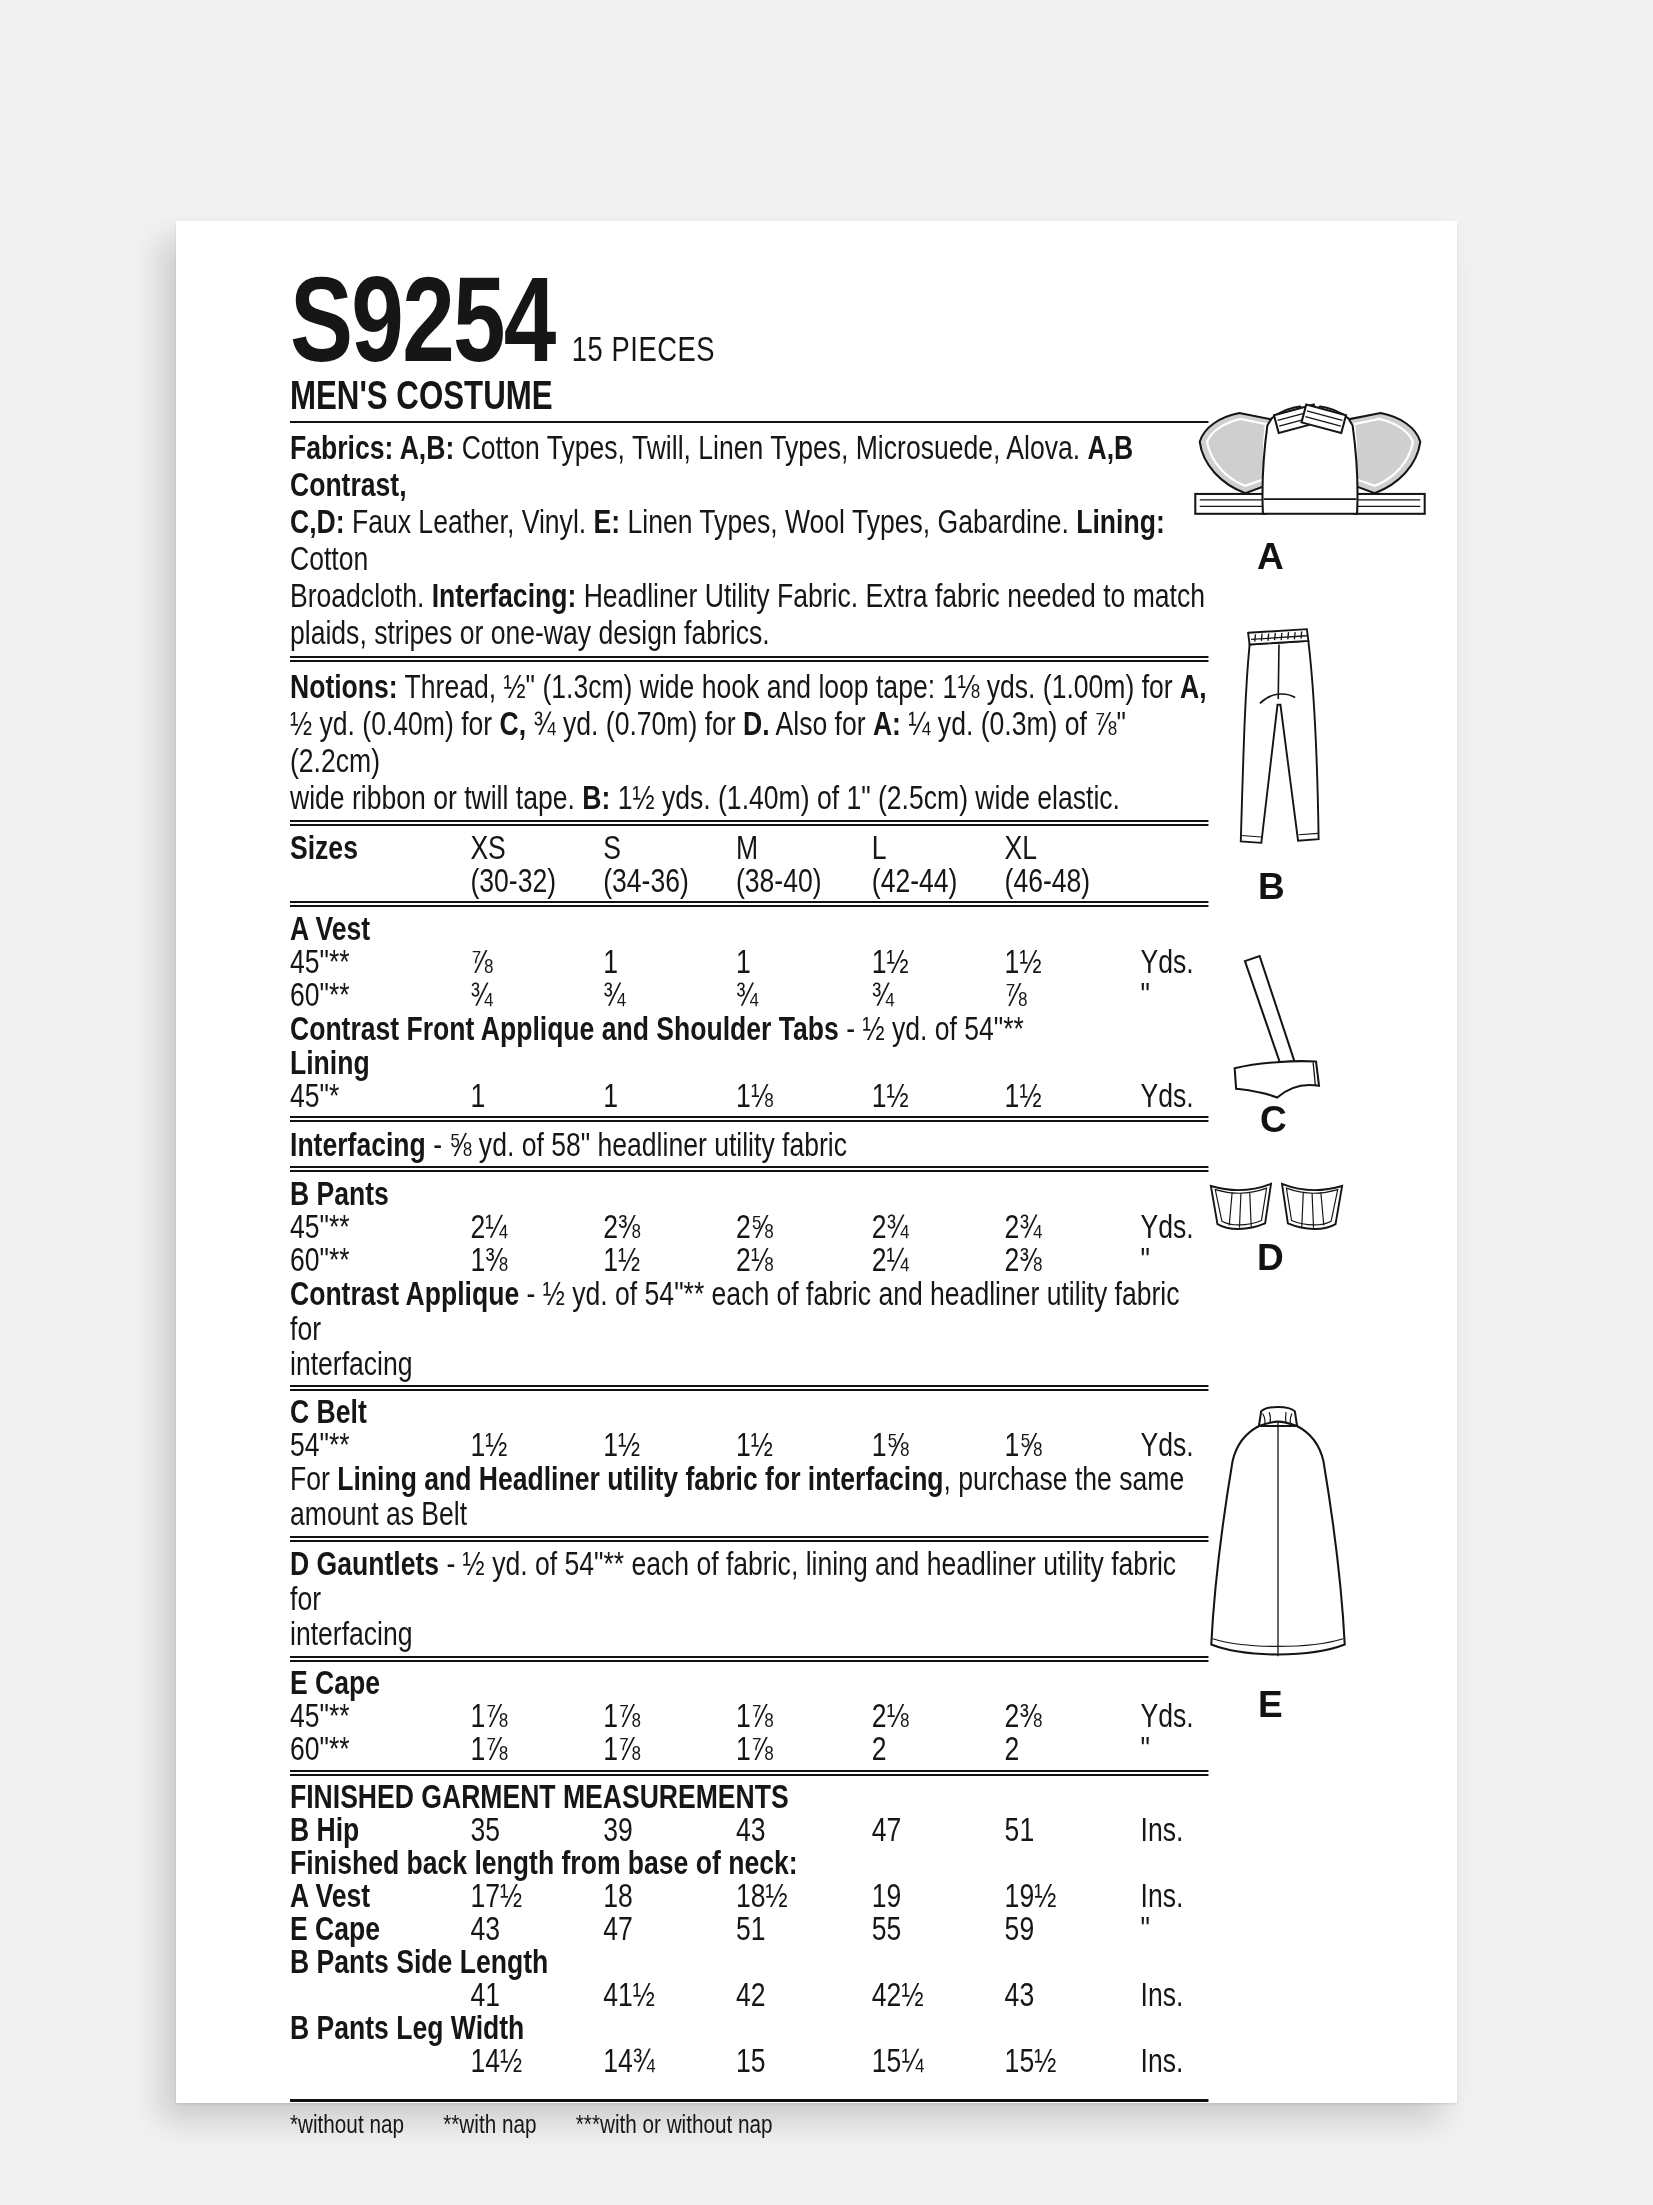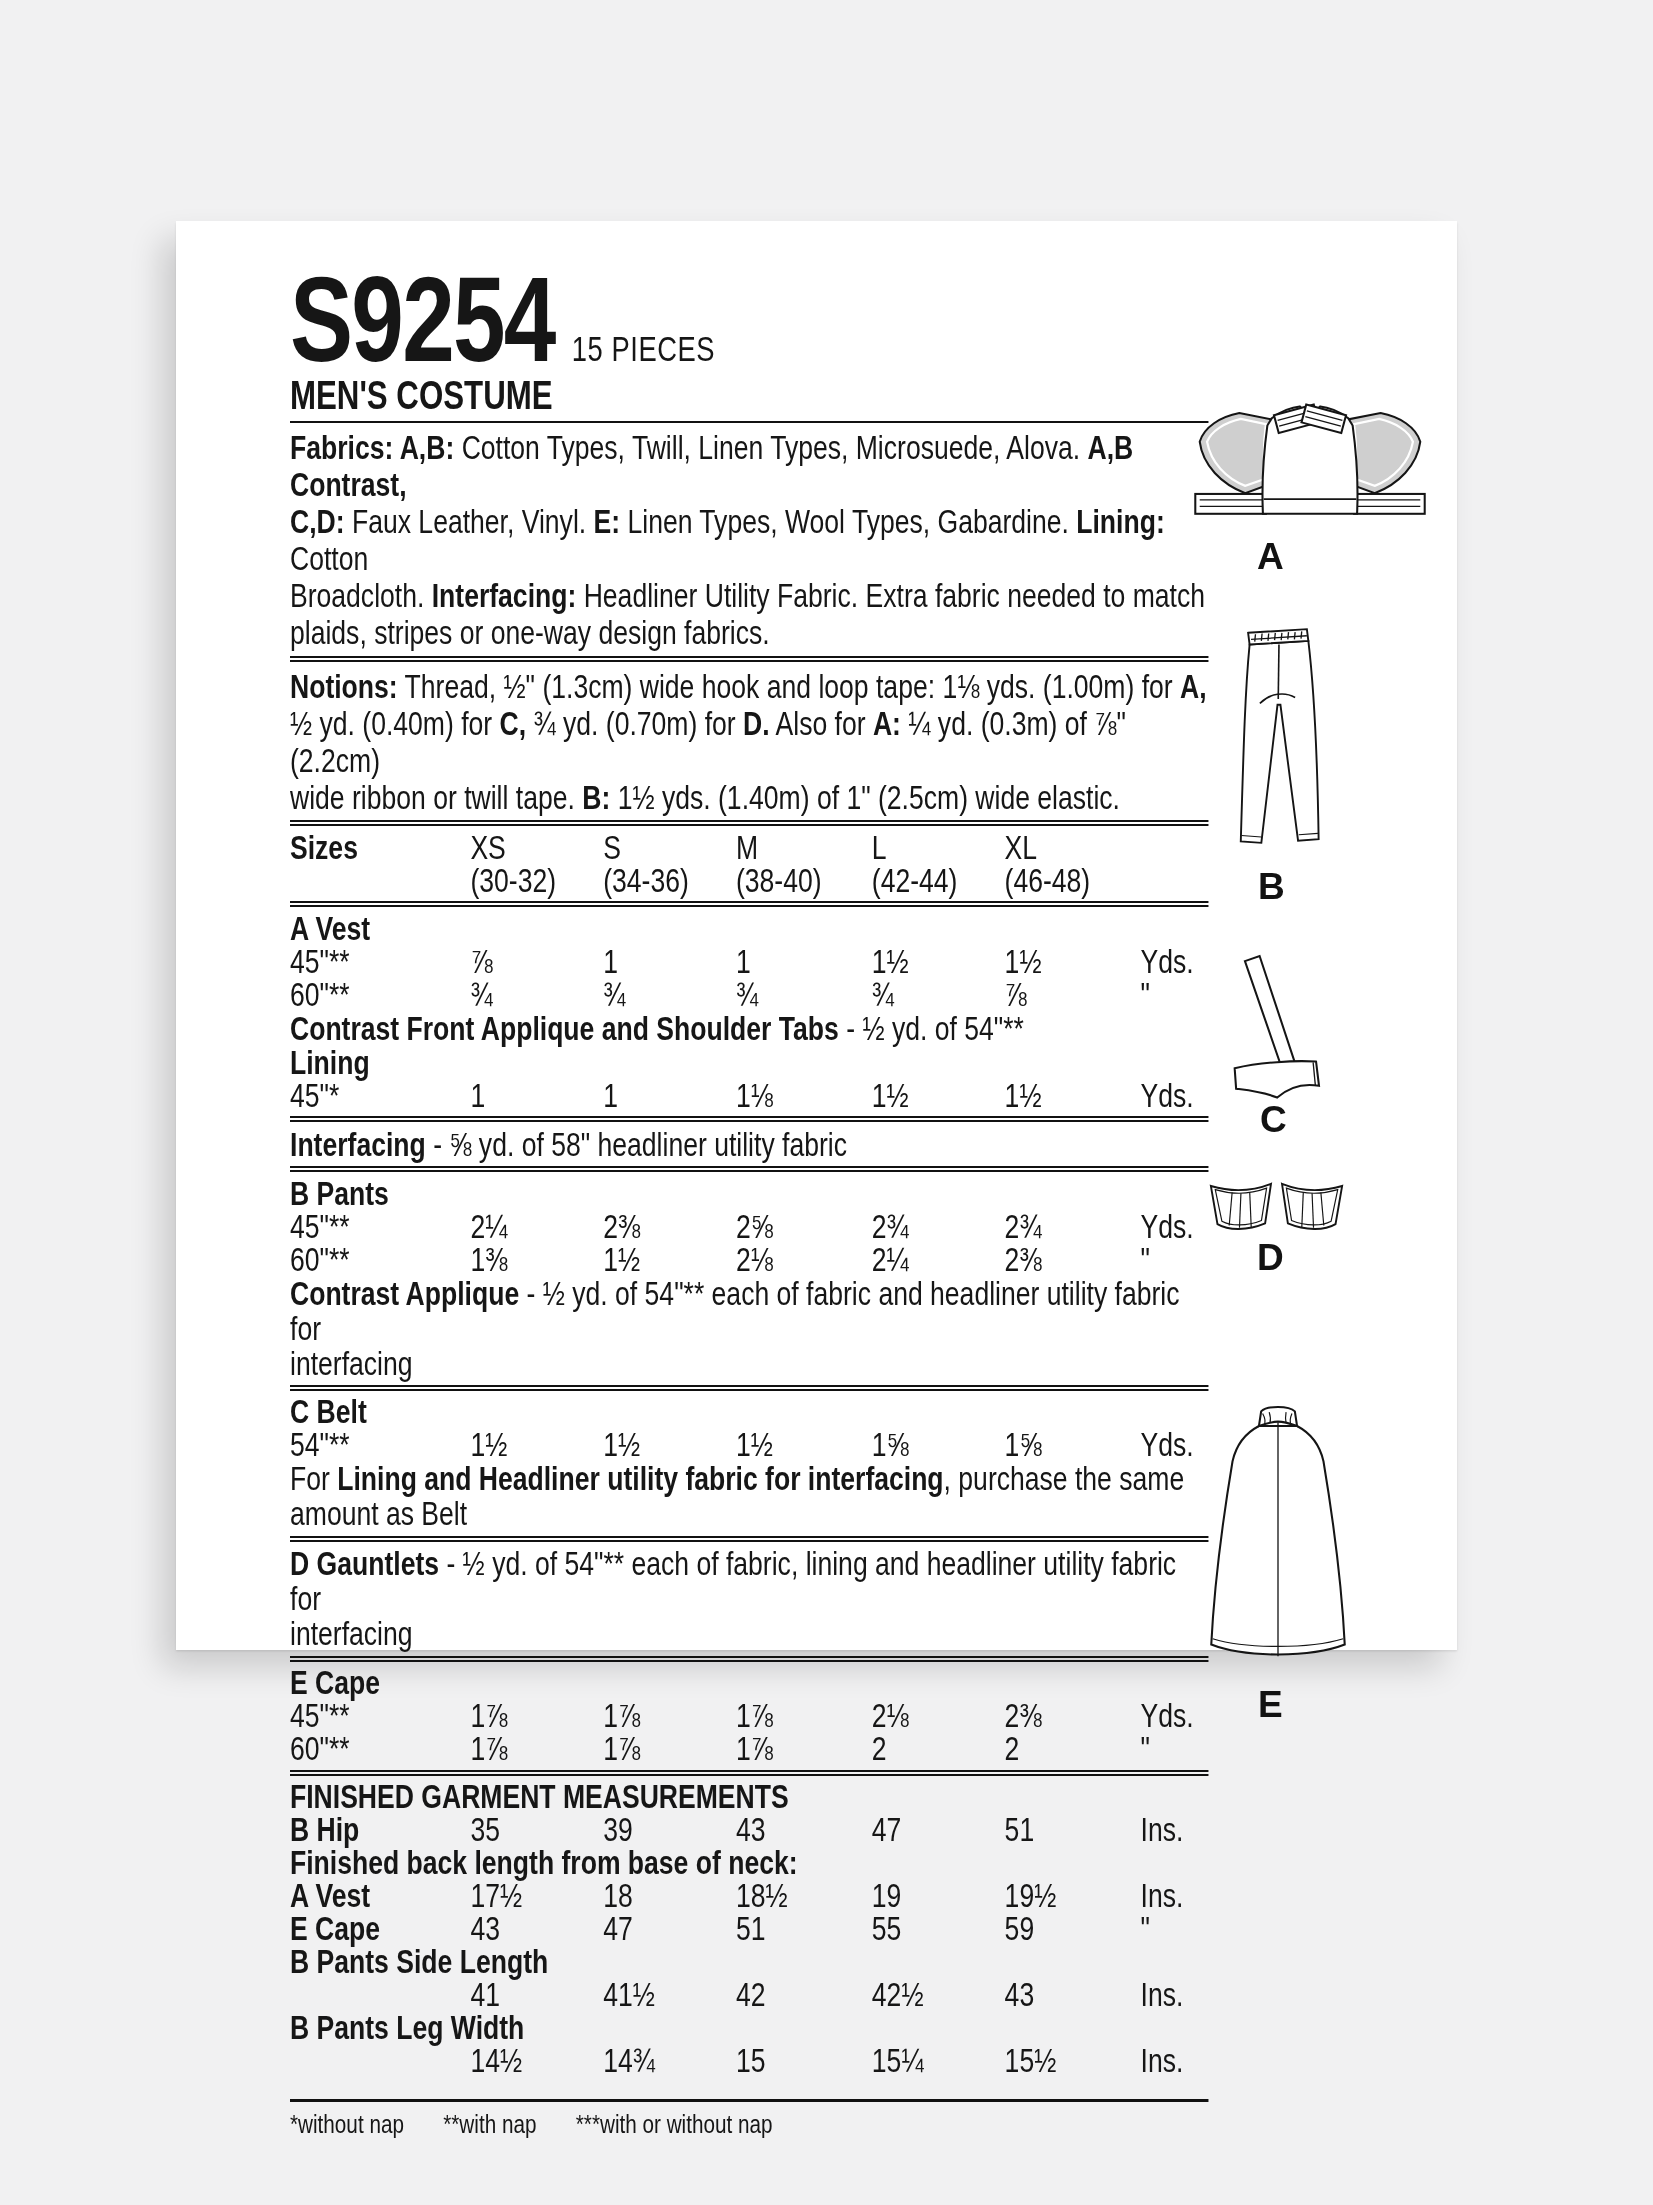--- a/index.html
+++ b/index.html
@@ -4,21 +4,21 @@
 <style>
   html,body{margin:0;padding:0;}
   body{
     width:1654px;height:2205px;position:relative;
     background:#f1f1f2;
     font-family:"Liberation Sans","DejaVu Sans",sans-serif;
     color:#161616;
     -webkit-font-smoothing:antialiased;
   }
   .page{
-    position:absolute;left:176px;top:221px;width:1281px;height:1429px;
+    position:absolute;left:176px;top:221px;width:1281px;height:1882px;
     background:#ffffff;
     box-shadow:-14.7px 17.6px 31px rgba(0,0,0,0.16), 0 1.5px 2.2px rgba(0,0,0,0.10);
   }
   
   .content{
     position:absolute;left:114px;top:0;width:1176px;
     transform:scaleX(0.781);transform-origin:top left;
   }
   .title-row{margin-top:43px;display:flex;align-items:baseline;gap:22px;}
   .pattern-number{font-size:121px;font-weight:bold;letter-spacing:-2.2px;line-height:110px;white-space:nowrap;}

